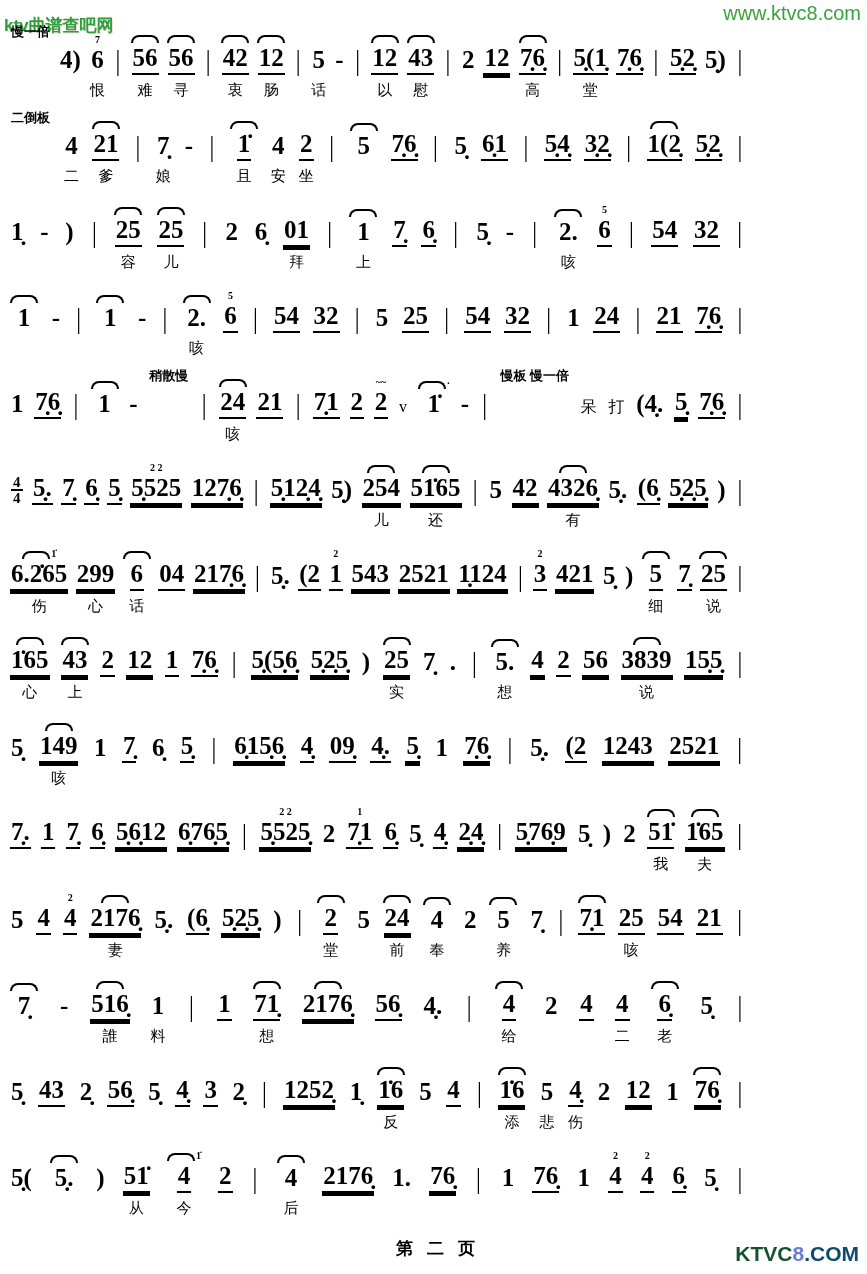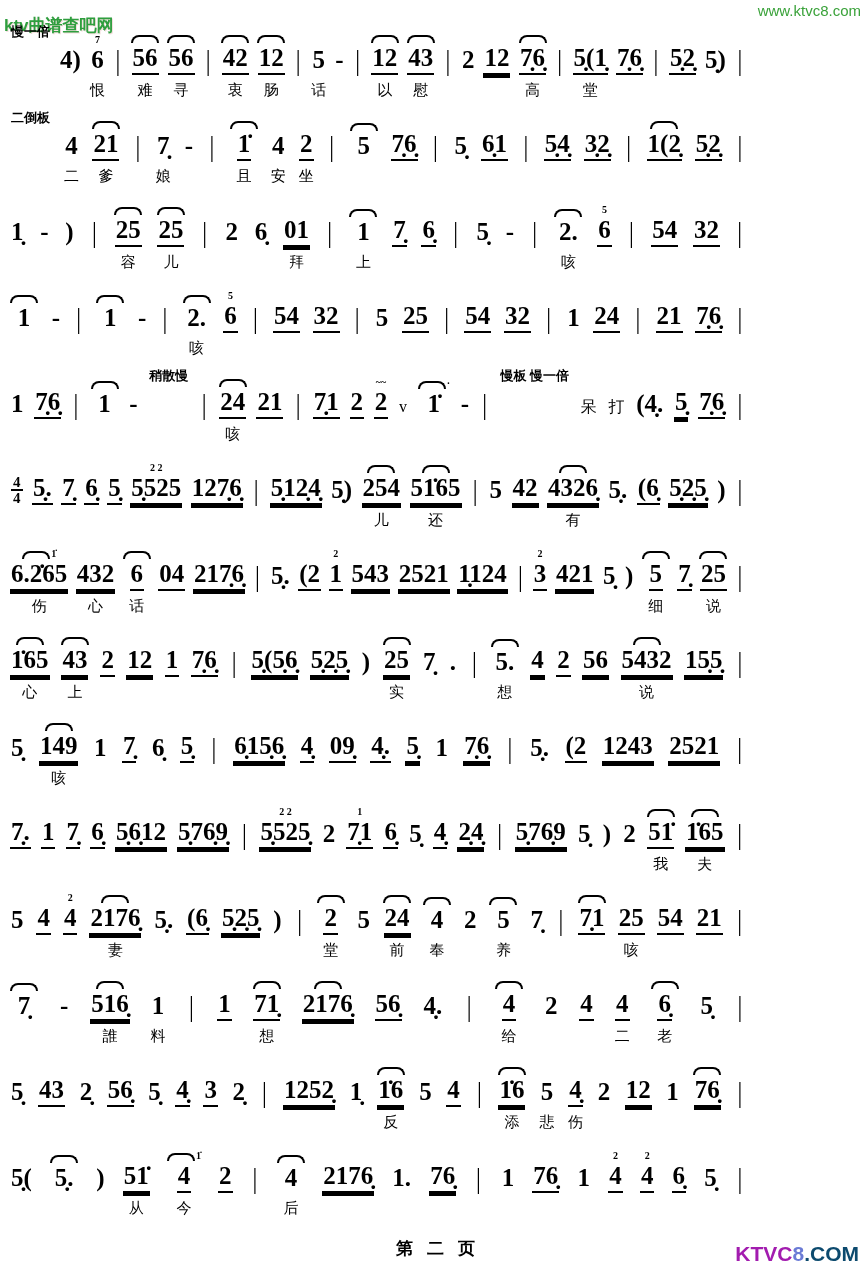--- a/index.html
+++ b/index.html
@@ -3,21 +3,21 @@
 <meta charset="utf-8">
 <style>
   html,body{margin:0;padding:0;}
   body{
     width:867px;height:1274px;background:#ffffff;position:relative;
     font-family:"Liberation Serif",serif;color:#000;overflow:hidden;
   }
   
   .watermark{position:absolute;top:2px;left:4px;font-size:17px;font-weight:bold;
     font-family:"Liberation Sans",sans-serif;color:#2e9e3e;text-shadow:1px 1px 0 #c85a5a33;margin-top:12px;}
-  .site-url{position:absolute;top:2px;right:6px;font-size:15px;
+  .site-url{position:absolute;top:2px;right:6px;font-size:20px;
     font-family:"Liberation Sans",sans-serif;color:#3aa23a;}
   
   #score{position:absolute;top:22px;left:0;width:755px;}
   .line{display:flex;justify-content:space-between;align-items:flex-end;
     height:86px;padding:0 10px;box-sizing:border-box;}
   .tok{display:flex;flex-direction:column;align-items:center;min-width:10px;}
   .top{height:15px;display:flex;align-items:flex-end;justify-content:center;gap:1px;}
   .arcline{display:inline-block;width:28px;height:8px;border:2px solid #000;
     border-bottom:none;border-radius:14px 14px 0 0;box-sizing:border-box;}
   .grace{font-size:10px;font-weight:bold;line-height:10px;}
@@ -33,21 +33,21 @@
   .tempo .top,.tempo .lyr{height:2px;}
   .text .main{font-size:16px;font-weight:normal;line-height:24px;}
   .ts .main{display:flex;flex-direction:column;align-items:center;font-size:15px;
     line-height:14px;font-weight:bold;}
   .tsd{border-top:2px solid #000;padding:0 2px;}
   
   .page-no{position:absolute;bottom:14px;left:9px;width:100%;text-align:center;
     font-size:17px;font-weight:bold;letter-spacing:14px;margin-top:32px;}
   .logo{position:absolute;bottom:8px;right:8px;font-size:21px;font-weight:bold;
     font-family:"Liberation Sans",sans-serif;letter-spacing:0px;}
-  .logo .p1{color:#a21caf;}
+  .logo .p1{color:#14532d;}
   .logo .p2{color:#6b7bd6;}
   .logo .p3{color:#0c4a6e;}
 </style>
 </head>
 <body>
 
 <div class="watermark">ktv曲谱查吧网</div>
 <div class="site-url">www.ktvc8.com</div>
 
 <div id="score">
@@ -839,21 +839,21 @@
       <span class="tok ">
         <span class="top">
           <span class="arcline"></span>
           <span class="grace">1̇</span>
         </span>
         <span class="main u2">6.2̇65</span>
         <span class="lyr">伤</span>
       </span>
       <span class="tok ">
         <span class="top"></span>
-        <span class="main u2">432</span>
+        <span class="main u2">299</span>
         <span class="lyr">心</span>
       </span>
       <span class="tok ">
         <span class="top">
           <span class="arcline"></span>
         </span>
         <span class="main u1">6</span>
         <span class="lyr">话</span>
       </span>
       <span class="tok ">
@@ -1051,21 +1051,21 @@
       </span>
       <span class="tok ">
         <span class="top"></span>
         <span class="main u2">56</span>
         <span class="lyr"></span>
       </span>
       <span class="tok ">
         <span class="top">
           <span class="arcline"></span>
         </span>
-        <span class="main u2">5432</span>
+        <span class="main u2">3839</span>
         <span class="lyr">说</span>
       </span>
       <span class="tok ">
         <span class="top"></span>
         <span class="main u2">15̣5̣</span>
         <span class="lyr"></span>
       </span>
       <span class="tok bar">
         <span class="top"></span>
         <span class="main u0">|</span>
@@ -1197,21 +1197,21 @@
         <span class="main u1">6̣</span>
         <span class="lyr"></span>
       </span>
       <span class="tok ">
         <span class="top"></span>
         <span class="main u2">5̣6̣12</span>
         <span class="lyr"></span>
       </span>
       <span class="tok ">
         <span class="top"></span>
-        <span class="main u2">5̣76̣9̣</span>
+        <span class="main u2">6̣76̣5̣</span>
         <span class="lyr"></span>
       </span>
       <span class="tok bar">
         <span class="top"></span>
         <span class="main u0">|</span>
         <span class="lyr"></span>
       </span>
       <span class="tok ">
         <span class="top">
           <span class="grace">2 2</span>

